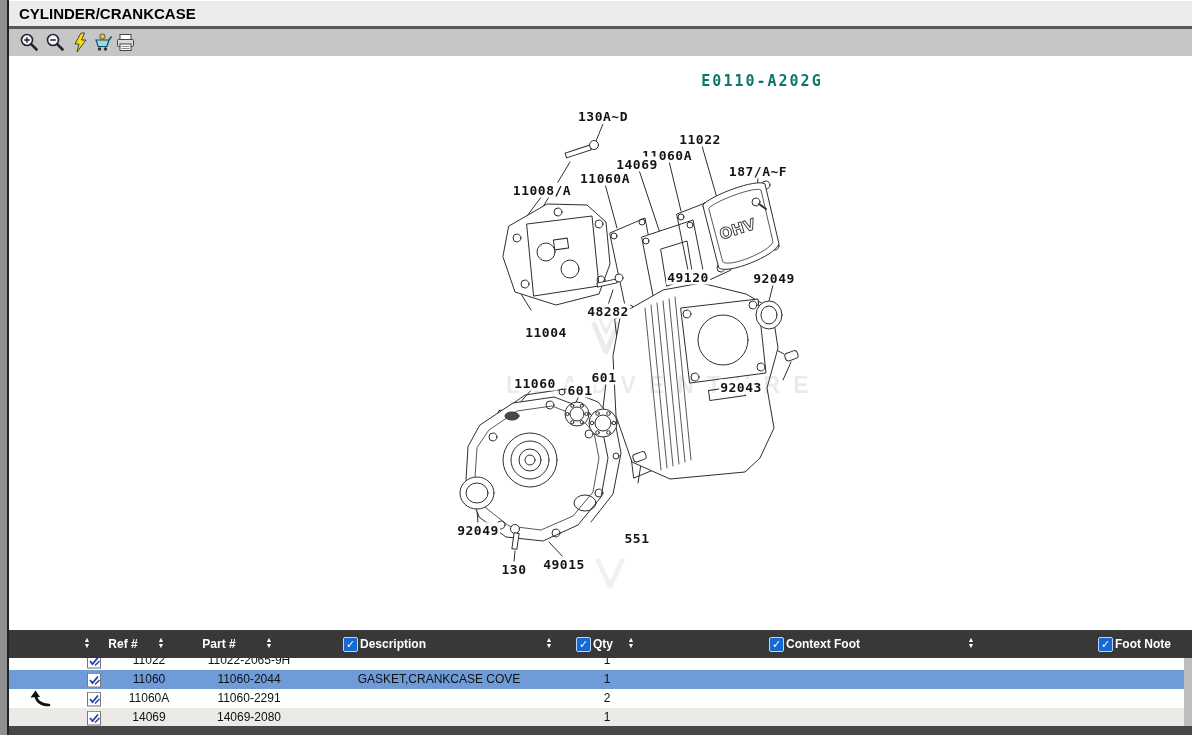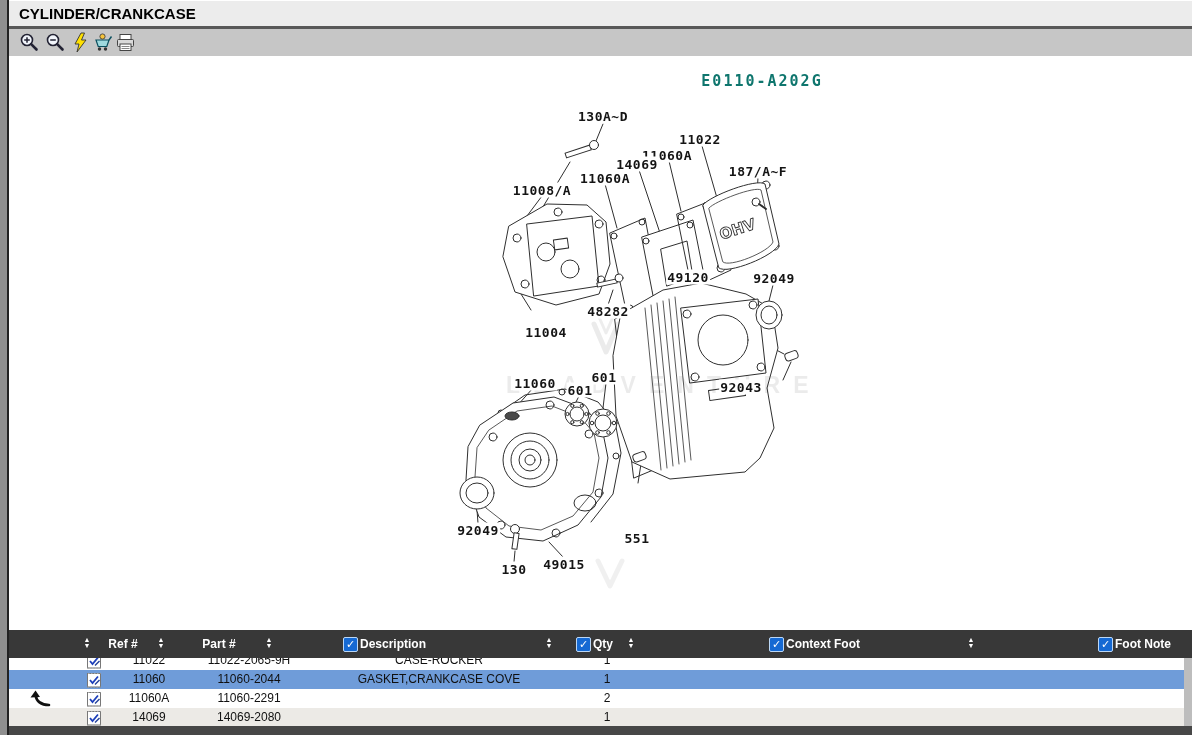--- a/index.html
+++ b/index.html
@@ -315,21 +315,20 @@
       <svg viewBox="0 0 16 17" width="16" height="17">
         <rect x="1.5" y="2.5" width="13" height="13.5" fill="#fff" stroke="#777"></rect>
         <line x1="2" y1="2.5" x2="14.5" y2="2.5" stroke="#aaa" stroke-dasharray="1.5,1.5"></line>
         <line x1="1.5" y1="16" x2="14.5" y2="16" stroke="#aaa" stroke-dasharray="1.5,1.5"></line>
         <path d="M4 9 l2.5 3 L12 5.5" stroke="#1d3fba" stroke-width="1.8" fill="none"></path>
         <line x1="9" y1="13.5" x2="13.5" y2="9" stroke="#23409a" stroke-width="1.5"></line>
       </svg>
     </span>
     <span class="cell c-ref">11022</span>
     <span class="cell c-part">11022-2065-9H</span>
-    <span class="cell c-desc">CASE-ROCKER</span>
     <span class="cell c-qty">1</span>
     <span class="cell c-context"></span>
     <span class="cell c-foot"></span>
   </div>
       <div class="t-row selected">
 
     <span class="cell-icon">
       <svg viewBox="0 0 16 17" width="16" height="17">
         <rect x="1.5" y="2.5" width="13" height="13.5" fill="#fff" stroke="#777"></rect>
         <line x1="2" y1="2.5" x2="14.5" y2="2.5" stroke="#aaa" stroke-dasharray="1.5,1.5"></line>

